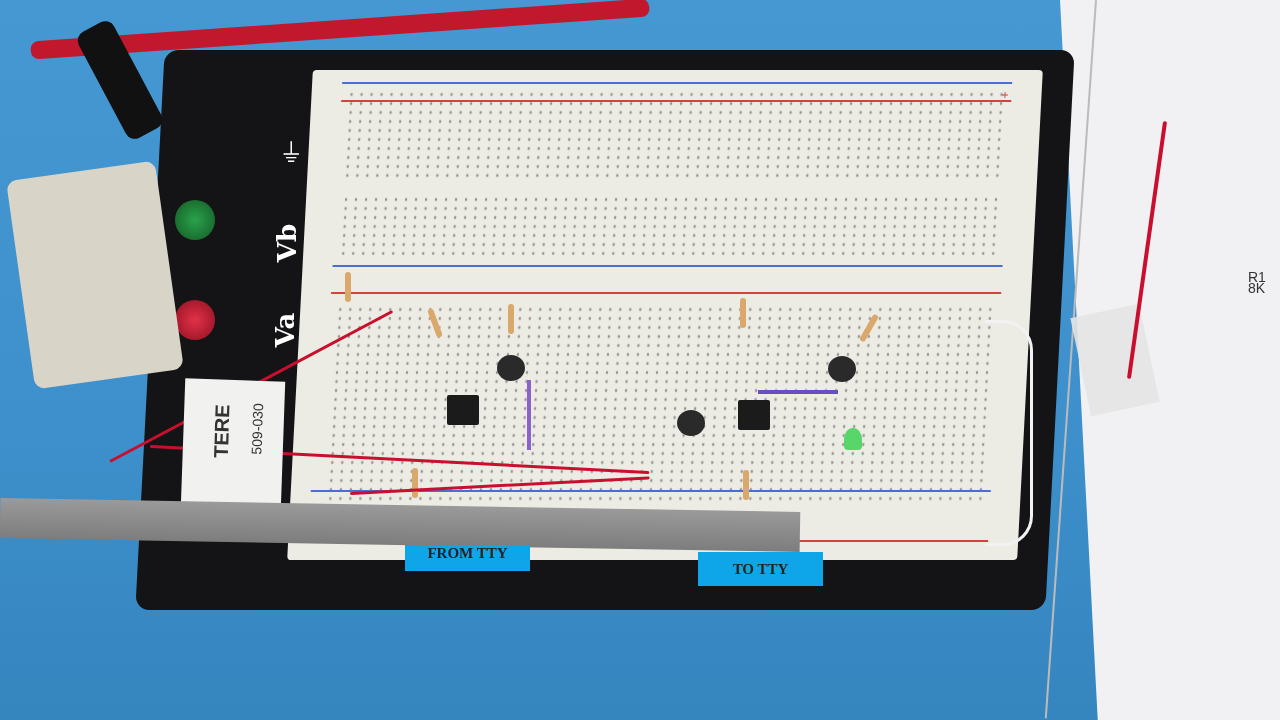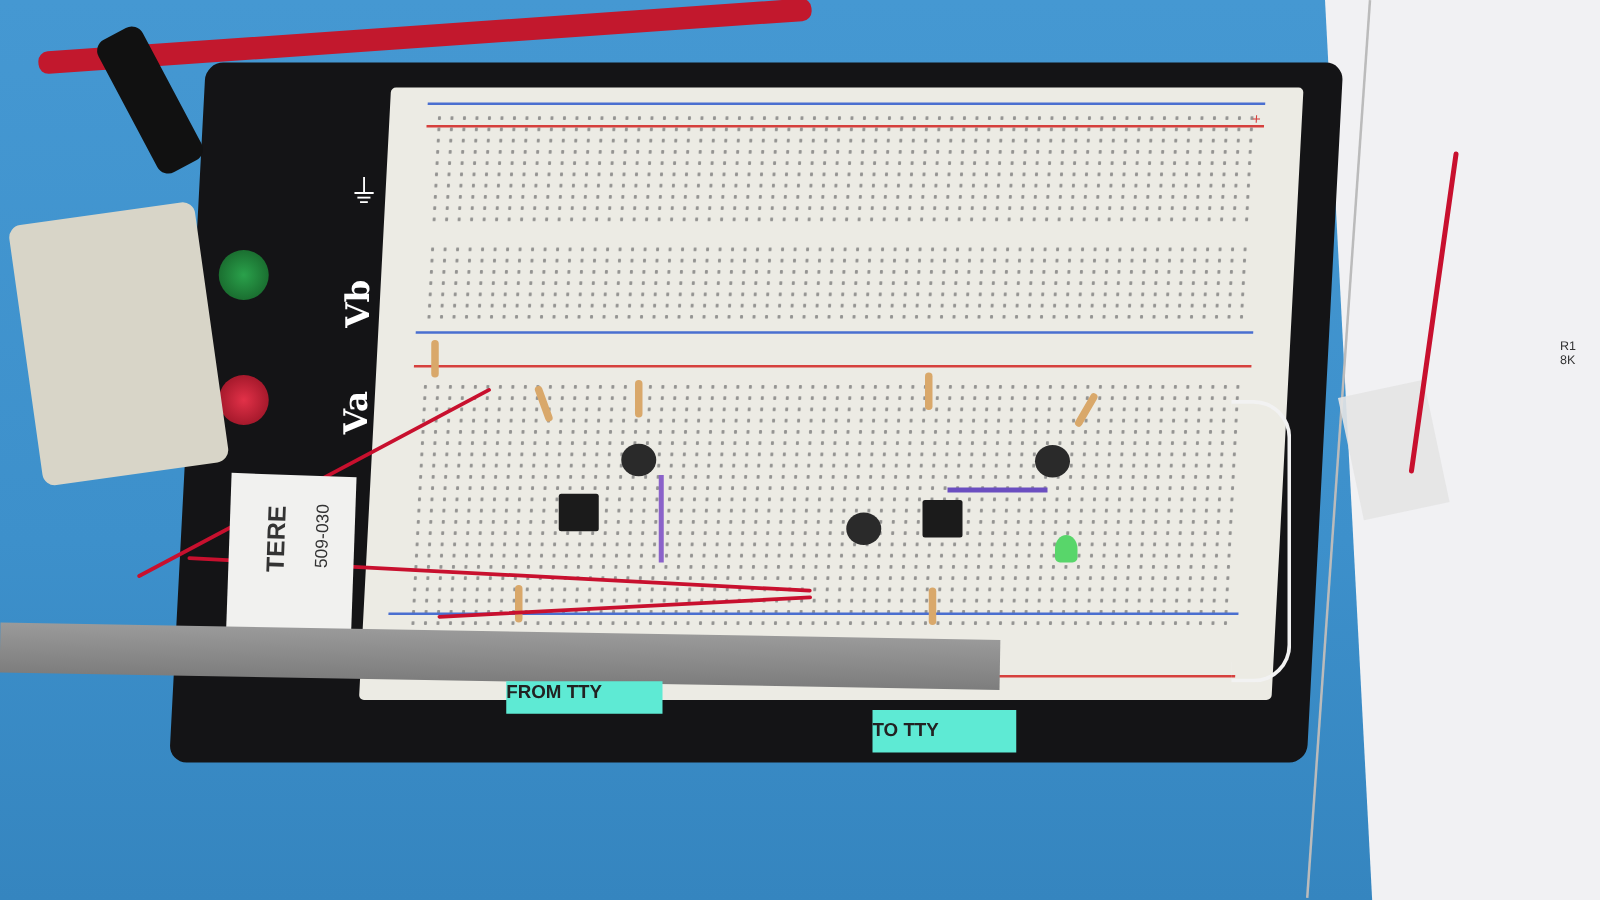--- a/index.html
+++ b/index.html
@@ -2,29 +2,29 @@
 <html><head>
 <meta charset="utf-8">
 <style>
   html,body{margin:0;padding:0;}
   body{width:1280px;height:720px;overflow:hidden;position:relative;background:#3a8fc9;font-family:"Liberation Sans",sans-serif;}
   .abs{position:absolute;}
   .desk{left:0;top:0;width:1280px;height:720px;background:linear-gradient(180deg,#4598d2 0%,#3d90cb 60%,#3585bf 100%);}
   .paper{left:1060px;top:0;width:220px;height:720px;background:#f1f1f3;transform:skewX(3deg);transform-origin:top left;}
   .paper-line{left:1095px;top:0;width:2px;height:720px;background:#bbb;transform:rotate(4deg);transform-origin:top left;}
   .tape{left:1080px;top:310px;width:70px;height:100px;background:#e4e4e4;transform:rotate(-12deg);opacity:.9;}
-  .schem{left:1248px;top:272px;font-size:10px;color:#333;line-height:11px;}
+  .schem{left:1248px;top:272px;font-size:14px;color:#333;line-height:11px;}
   .base{left:150px;top:50px;width:910px;height:560px;background:#141416;border-radius:14px;transform:skewX(-3deg);}
   .board{left:300px;top:70px;width:730px;height:490px;background:#ecebe4;border-radius:4px;transform:skewX(-3deg);}
   .rail{height:2px;}
   .holes{background-image:radial-gradient(circle,#777 1.3px,transparent 1.6px);background-size:10px 9px;opacity:.75;}
   .chip{width:32px;height:30px;background:#1b1b1b;border-radius:2px;}
   .transistor{width:28px;height:26px;background:#2a2a2a;border-radius:50%;}
   .res{width:6px;height:30px;background:#d9a86a;border-radius:3px;}
-  .label-tag{background:#5eead4;color:#222;font-size:15px;font-weight:bold;text-align:left;}
+  .label-tag{background:#0ea5e9;color:#222;font-size:15px;font-weight:bold;text-align:center;font-family:Liberation Serif, serif;}
   .cable{left:0;top:505px;width:800px;height:40px;background:linear-gradient(180deg,#9a9a9a,#7d7d7d);transform:rotate(1deg);}
   .db9{left:20px;top:170px;width:150px;height:210px;background:#d8d5c8;border-radius:10px;transform:rotate(-8deg);}
   .probe-red{left:30px;top:20px;width:620px;height:18px;background:#c2182d;transform:rotate(-4deg);border-radius:8px;}
   .probe-black{left:100px;top:20px;width:40px;height:120px;background:#111;transform:rotate(-28deg);border-radius:10px;}
   .post{width:40px;height:40px;border-radius:50%;}
   .term-label{color:#fff;font-size:26px;font-weight:bold;font-family:"DejaVu Serif",serif;transform:rotate(-90deg);}
   .wire{height:3px;background:#c8102e;border-radius:2px;transform-origin:left center;}
 </style>
 </head>
 <body>
@@ -80,17 +80,17 @@
 <div class="abs term-label" style="left:268px;top:228px;">Vb</div>
 <div class="abs term-label" style="left:268px;top:315px;">Va</div>
 
 <div class="abs" style="left:183px;top:380px;width:100px;height:130px;background:#f1f1ef;transform:rotate(2deg);">
   <div class="abs" style="left:12px;top:40px;font-size:20px;font-weight:bold;color:#333;transform:rotate(-90deg);">TERE</div>
   <div class="abs" style="left:48px;top:40px;font-size:14px;color:#333;transform:rotate(-90deg);">509-030</div>
 </div>
 
 <div class="abs cable"></div>
 <div class="abs label-tag" style="left:405px;top:545px;width:125px;height:26px;">FROM TTY</div>
-<div class="abs label-tag" style="left:698px;top:568px;width:115px;height:34px;line-height:34px;">TO TTY</div>
+<div class="abs label-tag" style="left:698px;top:552px;width:125px;height:34px;line-height:34px;">TO TTY</div>
 
 <div class="abs db9"></div>
 <div class="abs probe-red"></div>
 <div class="abs probe-black"></div>
 
 </body></html>

